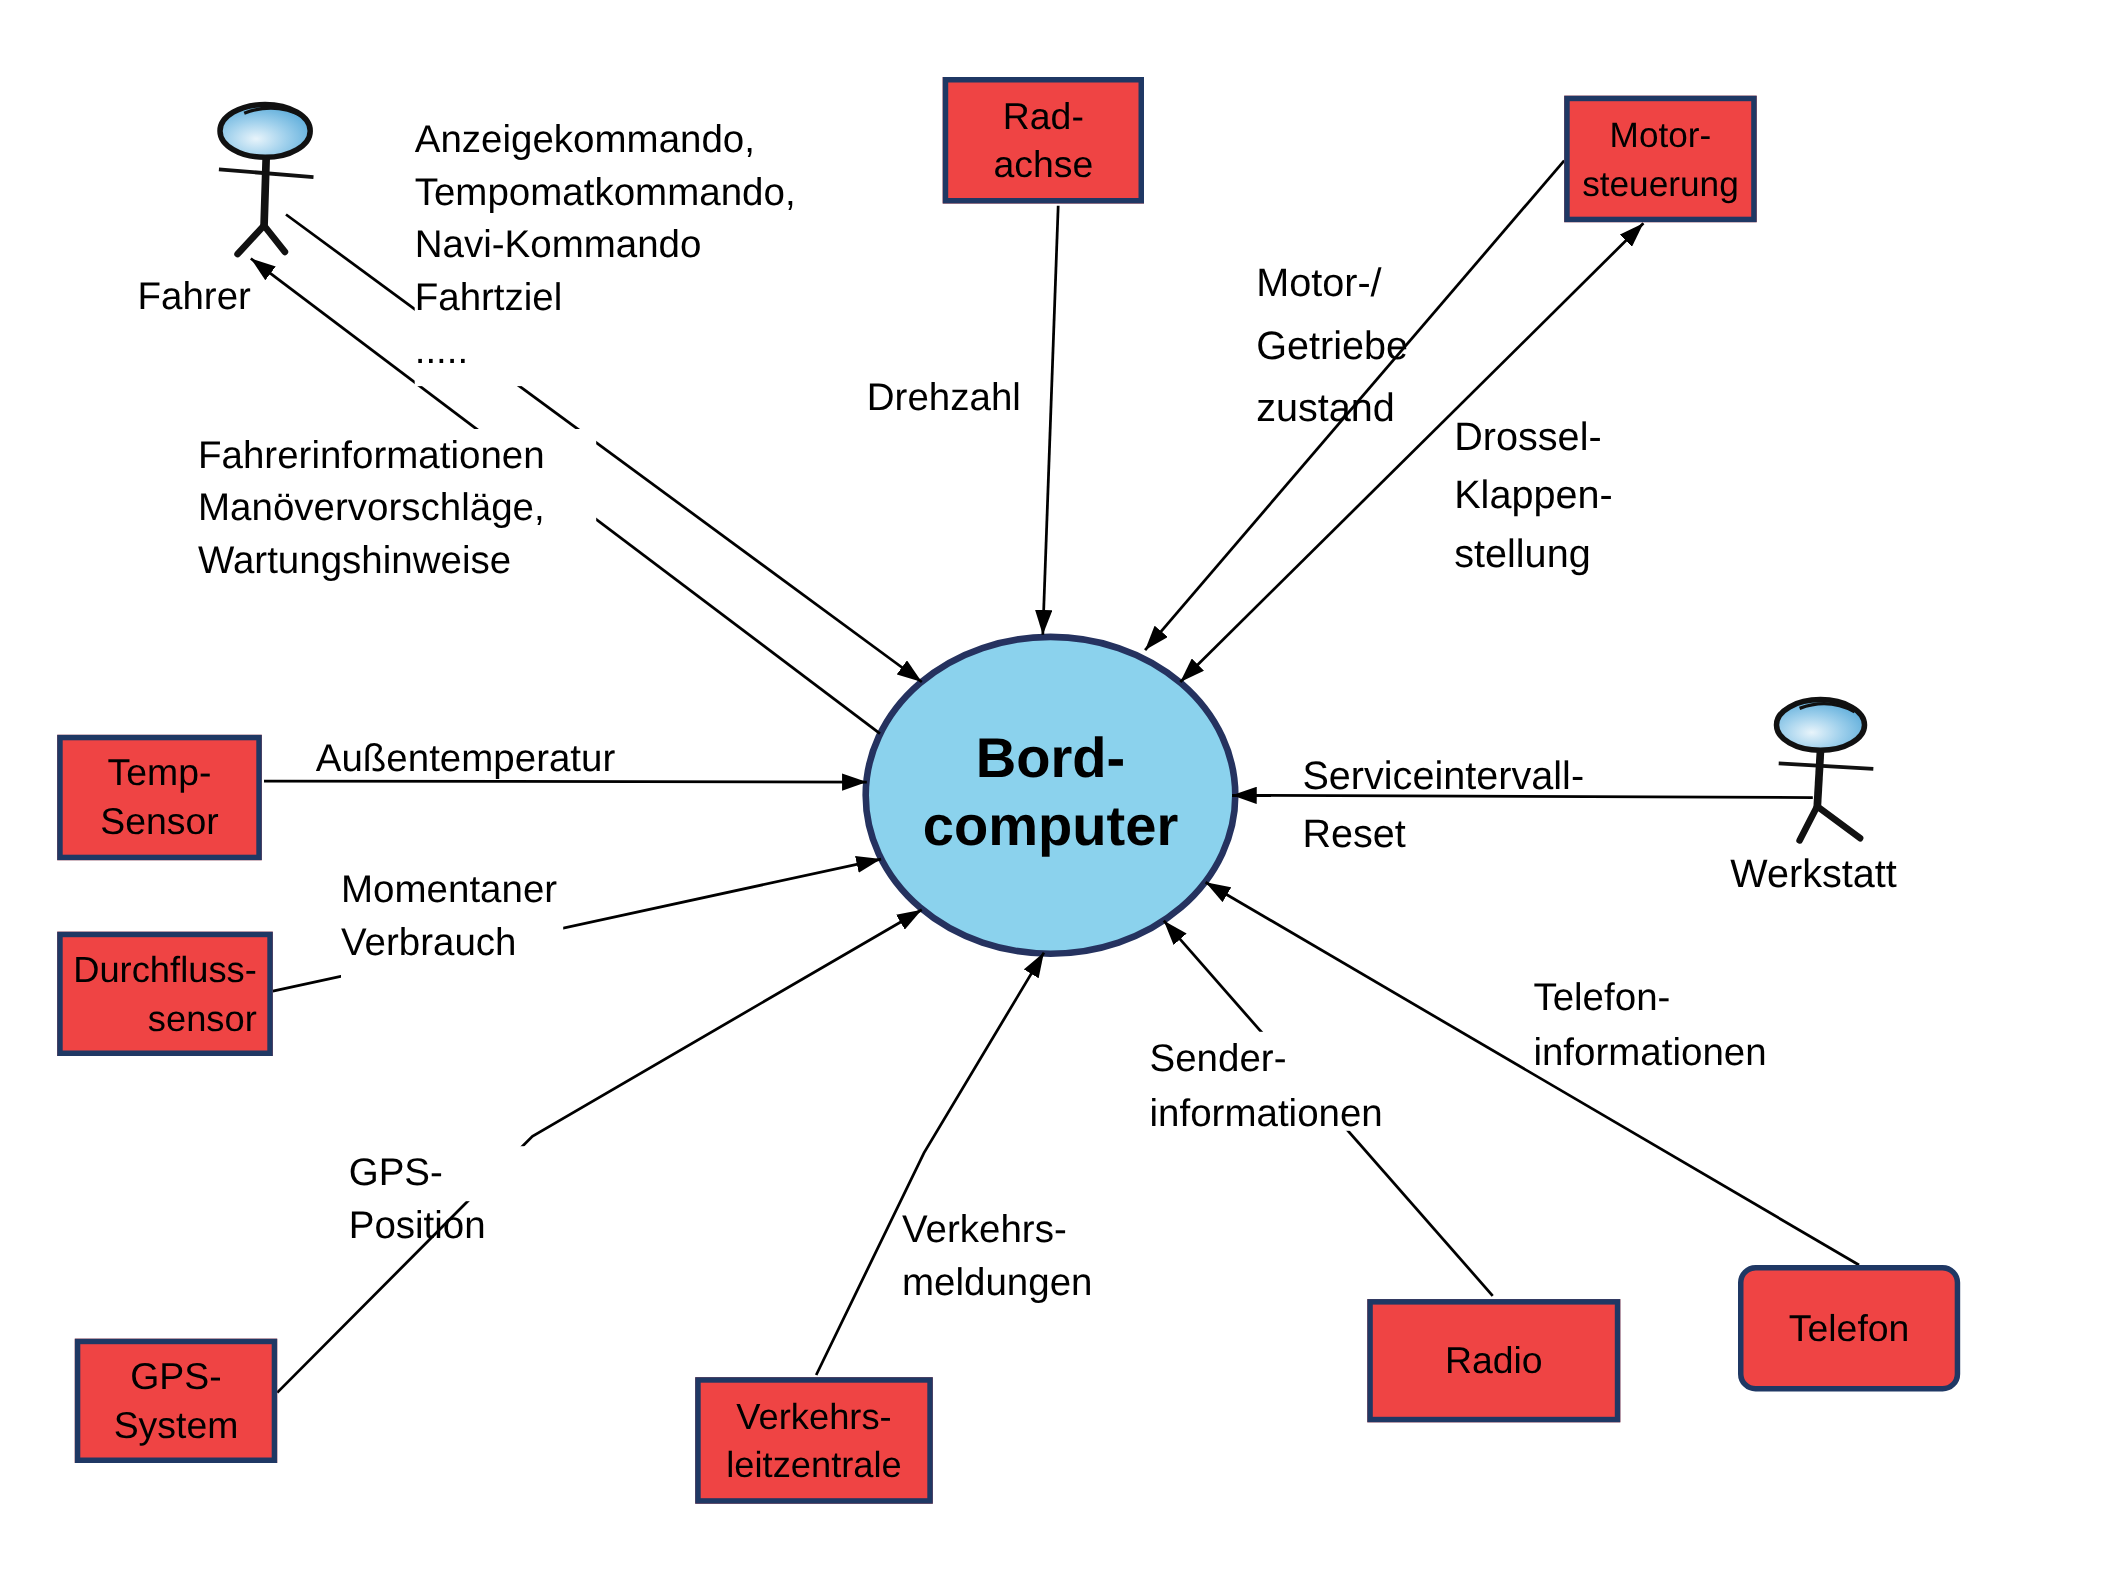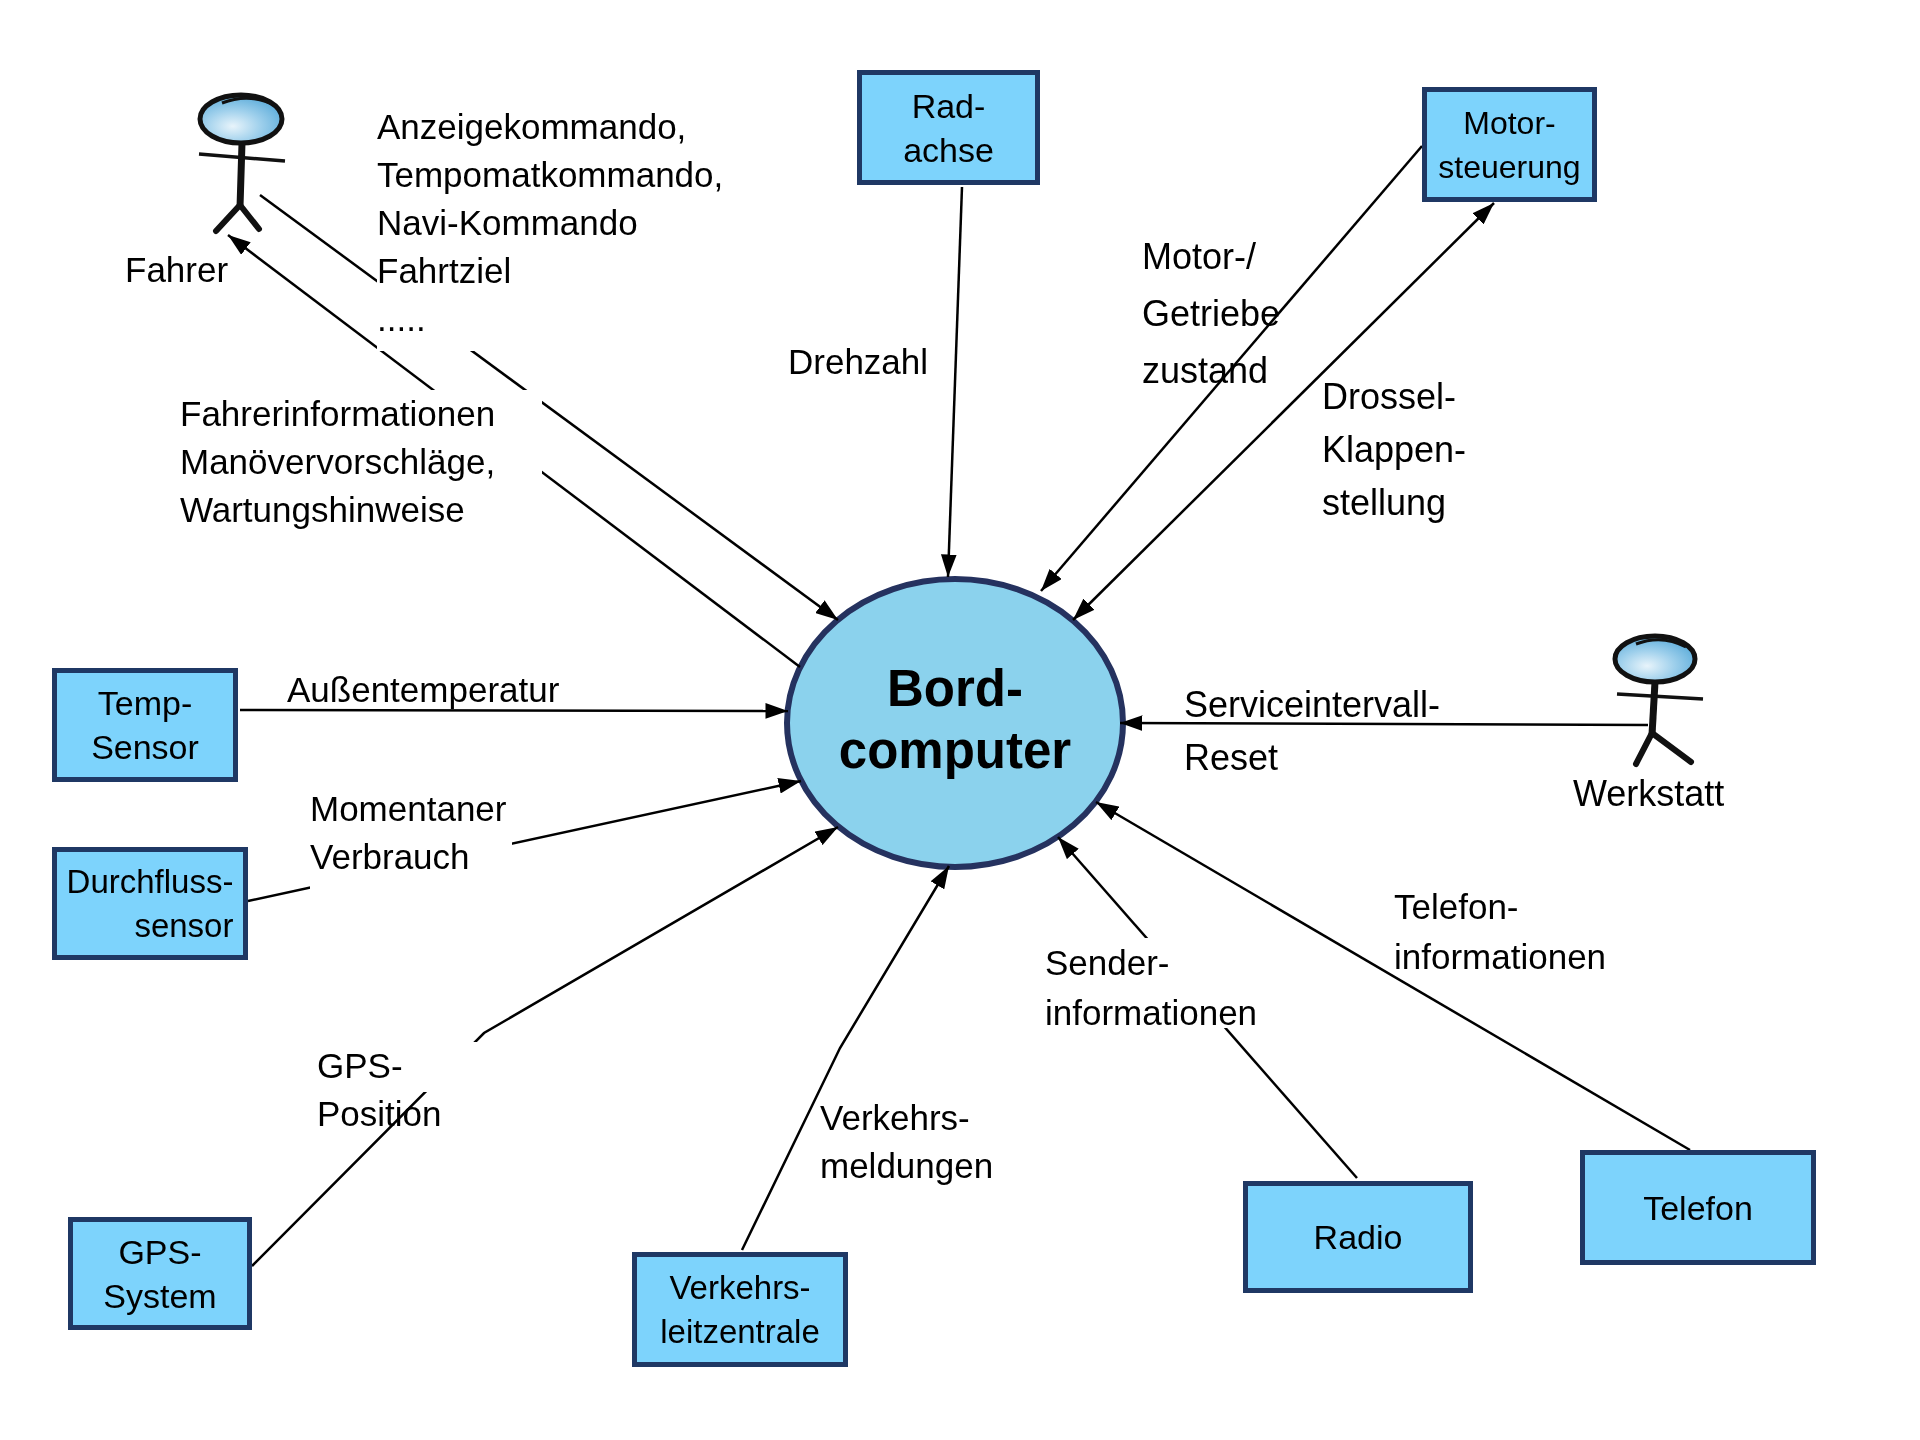--- a/index.html
+++ b/index.html
@@ -2,36 +2,36 @@
 <html><head>
 <meta charset="utf-8">
 <style>
   html,body{margin:0;padding:0;background:#ffffff;}
   #stage{
     position:relative;width:1920px;height:1440px;background:#ffffff;overflow:hidden;
     font-family:"Liberation Sans","DejaVu Sans",sans-serif;color:#000;
   }
   #diagram-svg{position:absolute;left:0;top:0;width:1920px;height:1440px;}
   .node{
-    position:absolute;background:#7dd3fc;border:5px solid #1F3864;box-sizing:border-box;
+    position:absolute;background:#ef4444;border:5px solid #1F3864;box-sizing:border-box;
     display:flex;align-items:center;justify-content:center;text-align:center;
     font-size:34px;line-height:44px;white-space:pre-line;
   }
   .lbl{
     position:absolute;font-size:35px;line-height:48px;white-space:pre-line;box-sizing:border-box;
   }
   .whitebg{background:#ffffff;}
   #box-radachse{left:857px;top:70px;width:183px;height:115px;}
   #box-motorsteuerung{left:1422px;top:87px;width:175px;height:115px;font-size:32px;}
   #box-temp{left:52px;top:668px;width:186px;height:114px;}
   #box-durchfluss{left:52px;top:847px;width:196px;height:113px;font-size:33px;text-align:right;}
   #box-gps{left:68px;top:1217px;width:184px;height:113px;}
   #box-verkehr{left:632px;top:1252px;width:216px;height:115px;font-size:33px;}
   #box-radio{left:1243px;top:1181px;width:230px;height:112px;}
-  #box-telefon{left:1580px;top:1150px;width:236px;height:115px;}
+  #box-telefon{left:1580px;top:1150px;width:202px;height:115px;border-radius:16px;}
 
   #lbl-fahrer{left:125px;top:246px;}
   #lbl-kommandos{left:377px;top:103px;width:292px;height:248px;}
   #lbl-fahrerinfo{left:180px;top:390px;width:362px;height:150px;}
   #lbl-drehzahl{left:788px;top:338px;}
   #lbl-motorzustand{left:1142px;top:228px;line-height:57px;font-size:36px;}
   #lbl-drossel{left:1322px;top:370px;line-height:53px;font-size:36px;}
   #lbl-aussentemp{left:287px;top:666px;}
   #lbl-momentan{left:310px;top:785px;width:202px;height:106px;}
   #lbl-gpspos{left:310px;top:1042px;width:188px;height:50px;padding-left:7px;}

